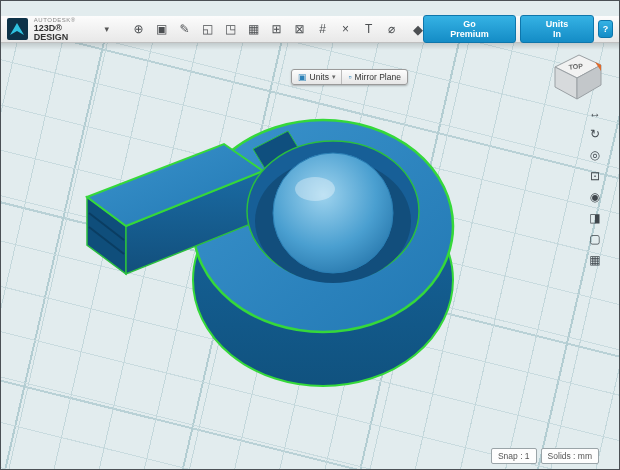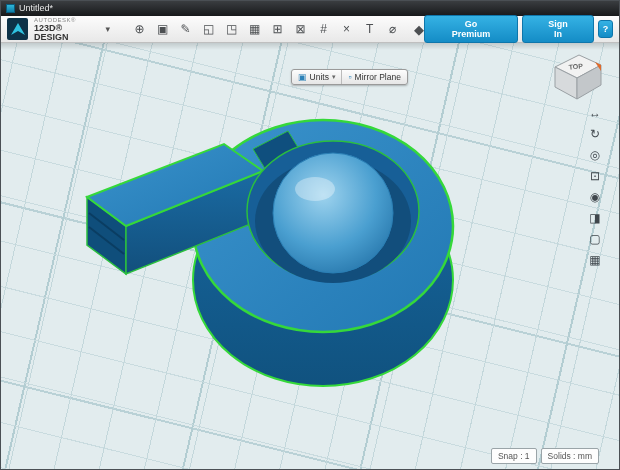--- a/index.html
+++ b/index.html
@@ -66,24 +66,20 @@
   
   .status { position:absolute; right:20px; bottom:6px; z-index:6; display:flex; gap:4px; }
   .status-box { background:#fdfdfd; border:1px solid #9aa4a8; border-radius:2px;
     font-size:8.5px; color:#555; padding:2px 6px; cursor:pointer; white-space:nowrap; }
 </style>
 </head>
 <body>
 
 <div class="app">
 
-  <div class="titlebar">
-    <span class="titlebar-icon"></span>
-    <span class="titlebar-text">Untitled*</span>
-  </div>
 
   <div class="header">
     <div class="brand">
       <div class="logo">
         <svg width="16" height="14" viewBox="0 0 16 14">
           <polygon points="1,13 8,1 15,13 8,9" fill="#2fc2e0"></polygon>
         </svg>
       </div>
       <div class="brand-text">
         <span class="brand-line1">AUTODESK®</span>
@@ -103,21 +99,21 @@
       <span class="tool-icon">⊠</span>
       <span class="tool-icon">#</span>
       <span class="tool-icon">×</span>
       <span class="tool-icon">T</span>
       <span class="tool-icon">⌀</span>
     </div>
     <span class="materials-icon">◆</span>
 
     <div class="header-right">
       <button class="btn-blue">Go Premium</button>
-      <button class="btn-blue">Sign In</button>
+      <button class="btn-blue">Units In</button>
       <button class="btn-blue btn-help">?</button>
     </div>
   </div>
 
   <div class="canvas">
     <div class="grid-plane"></div>
 
     <svg class="model-svg" width="618" height="427" viewBox="0 0 618 427">
       <defs>
         <linearGradient id="gTop" x1="0" y1="0" x2="1" y2="1">

